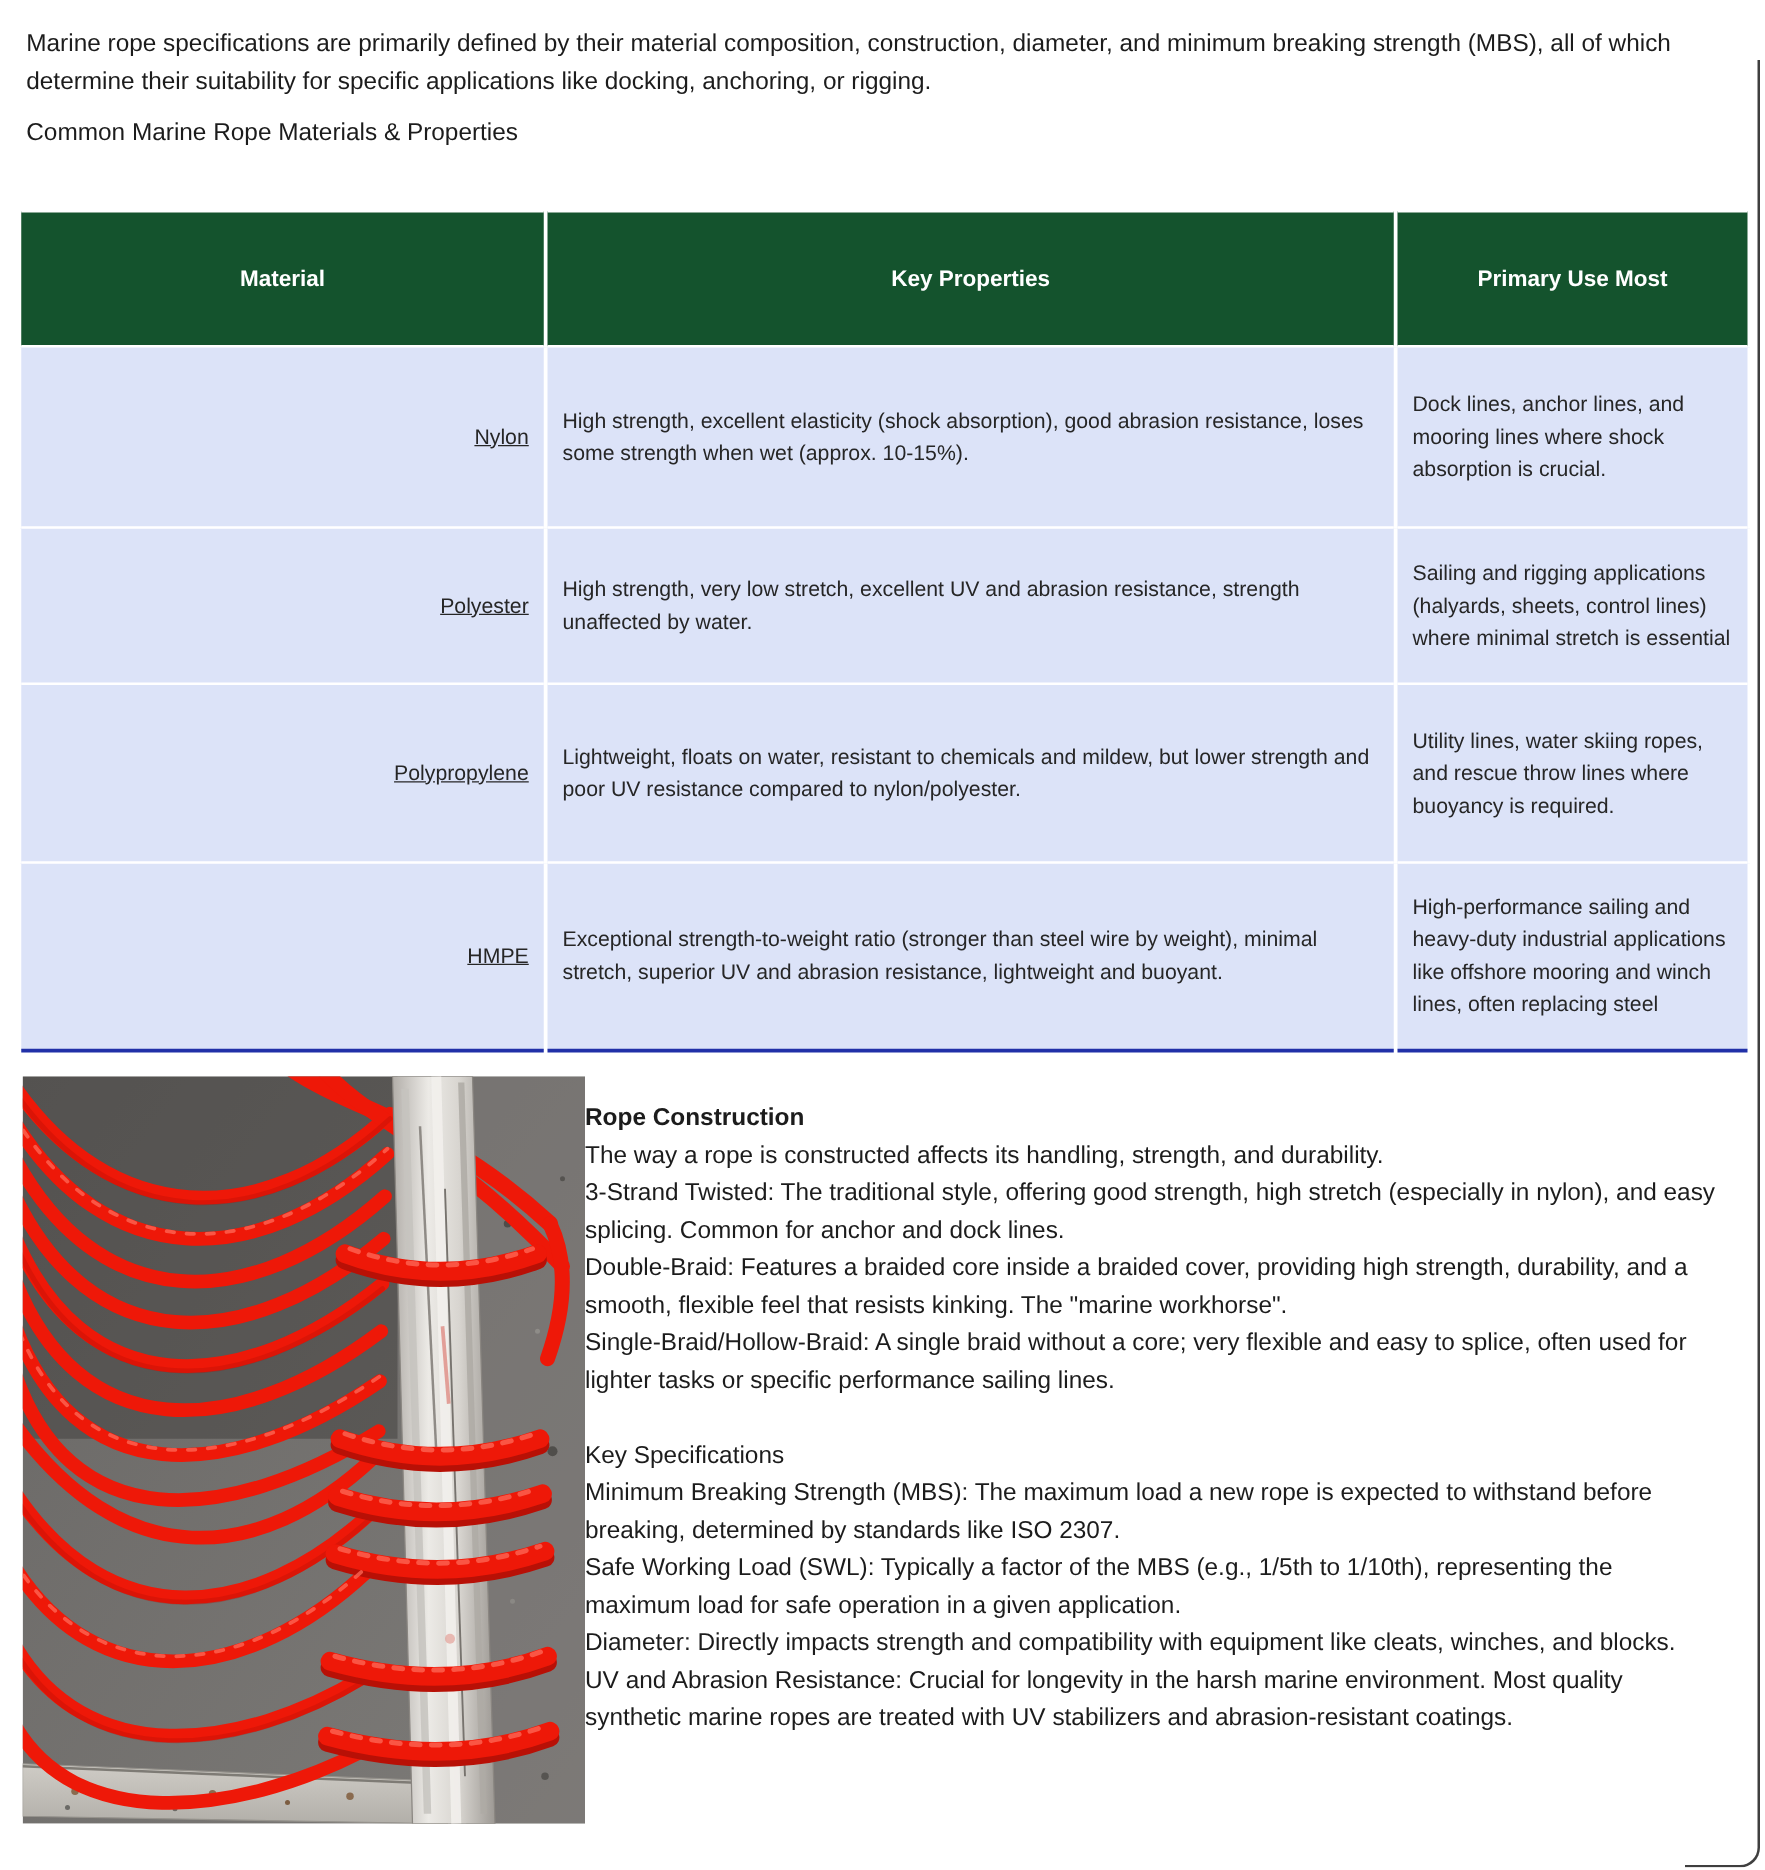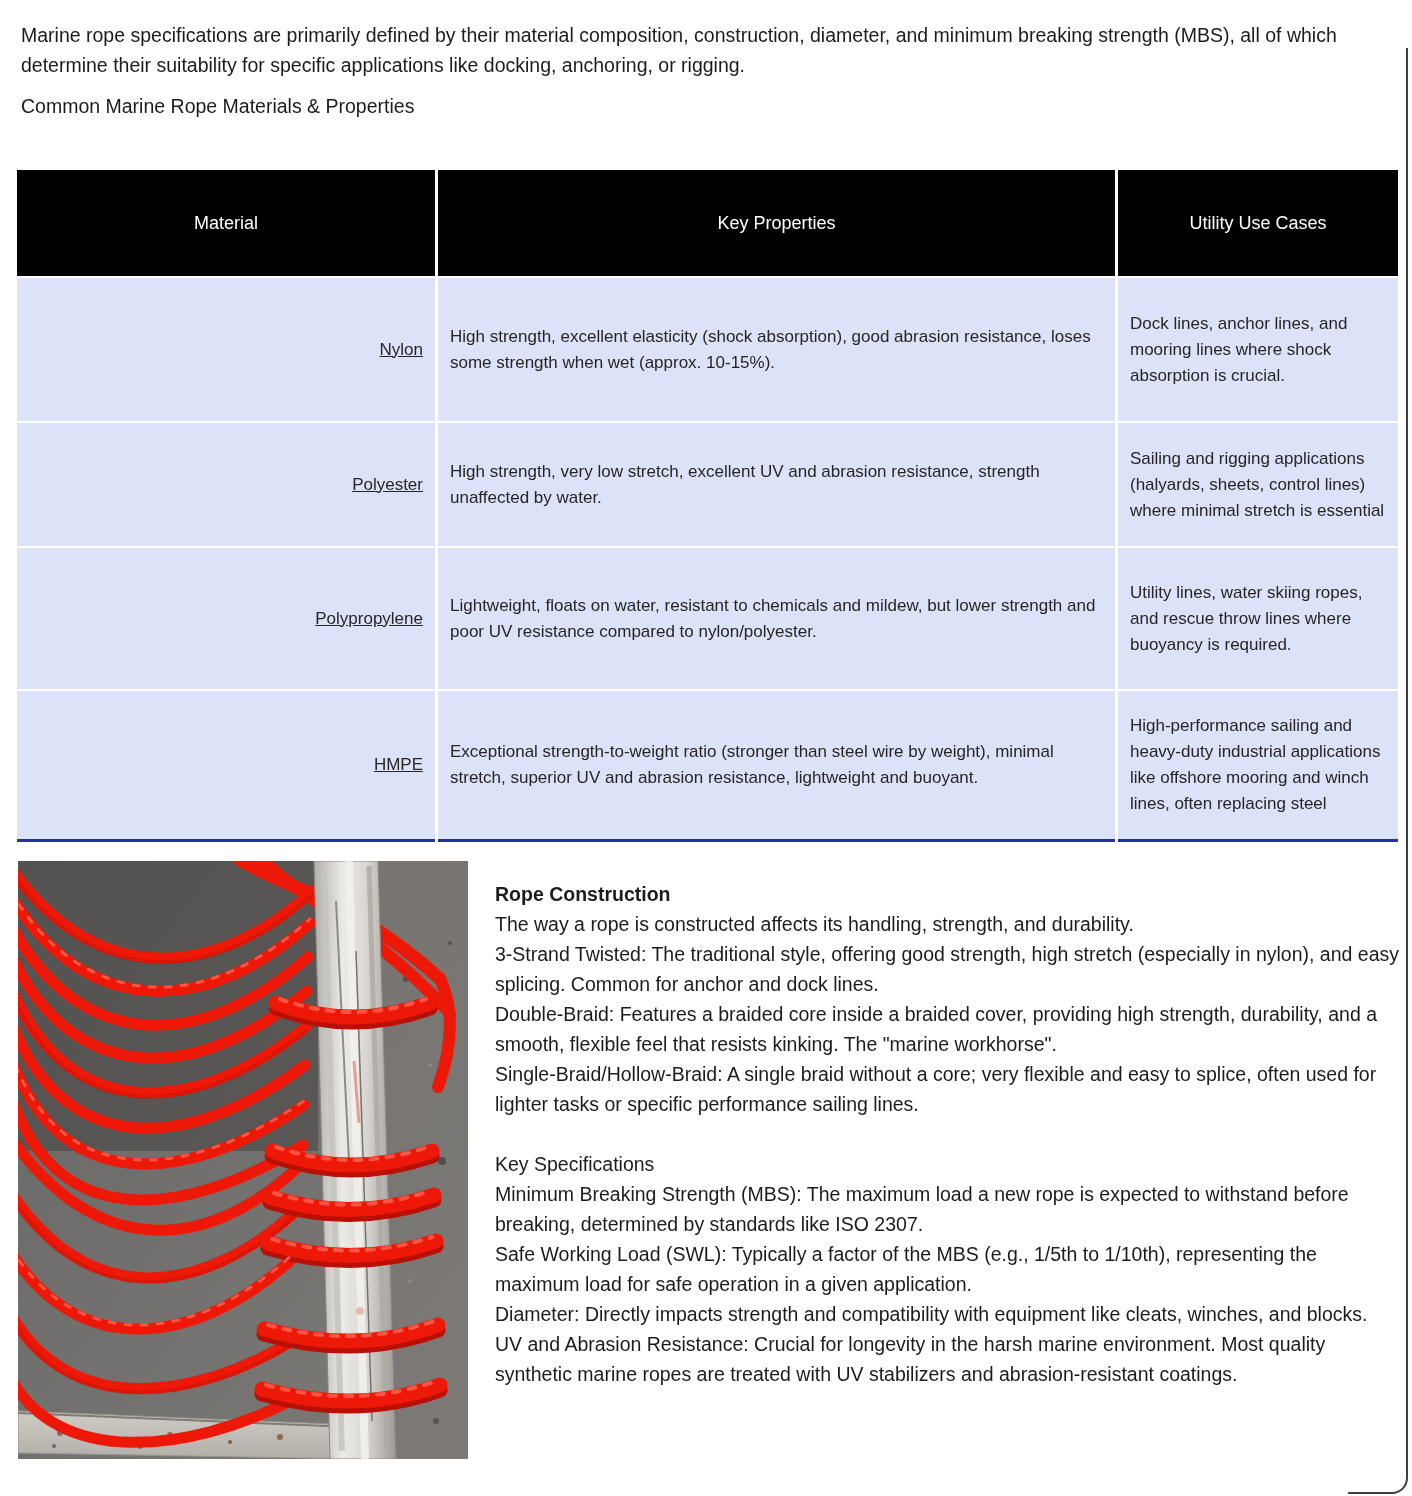--- a/index.html
+++ b/index.html
@@ -12,33 +12,33 @@
     overflow:hidden;
   }
   
   .intro{padding:9px 14px 0 10px;font-size:19.5px;line-height:30px;max-width:1392px;}
   .intro p{margin:11px;}
   
   .table-wrap{margin:47px 14px 0 14px;}
   table{width:1384px;border-collapse:collapse;table-layout:fixed;border-bottom:3px solid #2130a8;}
   col.c1{width:421px;} col.c2{width:680px;} col.c3{width:283px;}
   th{
-    background:#000000;color:#ffffff;height:104px;
-    font-size:18px;font-weight:normal;text-align:center;vertical-align:middle;
+    background:#14532d;color:#ffffff;height:104px;
+    font-size:18px;font-weight:bold;text-align:center;vertical-align:middle;
     border:2px solid #ffffff;border-left-width:3px;border-right-width:3px;
   }
   td{
     background:#dce3f8;color:#262626;font-size:17px;line-height:26px;
     padding:10px 12px;vertical-align:middle;text-align:left;
     border:2px solid #ffffff;border-left-width:3px;border-right-width:3px;
   }
   td.mat{text-align:right;text-decoration:underline;}
   tr.r1{height:145px;} tr.r2{height:125px;} tr.r3{height:143px;} tr.r4{height:150px;}
   
-  .bottom{display:flex;gap:27px;margin:19px 12px 0 18px;align-items:flex-start;}
+  .bottom{display:flex;margin:19px 12px 0 18px;align-items:flex-start;}
   .photo{width:450px;height:598px;flex:none;overflow:hidden;}
   .photo svg{display:block;}
   .textcol{width:904px;font-size:19.5px;line-height:30px;padding-top:18px;}
   .textcol p{margin:0;}
   .textcol p.head{font-weight:bold;}
   .textcol p.head2{font-weight:normal;margin-top:30px;}
   
   .card-edge{
     position:absolute;top:48px;right:4px;width:58px;height:1444px;
     border-right:2px solid #3f3f3f;border-bottom:2px solid #3f3f3f;
@@ -58,21 +58,21 @@
   <table>
     <colgroup>
         <col class="c1">
         <col class="c2">
         <col class="c3">
       </colgroup>
     <thead>
       <tr>
         <th>Material</th>
         <th>Key Properties</th>
-        <th>Utility Use Cases</th>
+        <th>Primary Use Most</th>
       </tr>
     </thead>
     <tbody>
       <tr class="r1">
         <td class="mat">Nylon</td>
         <td>High strength, excellent elasticity (shock absorption), good abrasion resistance, loses some strength when wet (approx. 10-15%).</td>
         <td>Dock lines, anchor lines, and mooring lines where shock absorption is crucial.</td>
       </tr>
       <tr class="r2">
         <td class="mat">Polyester</td>

